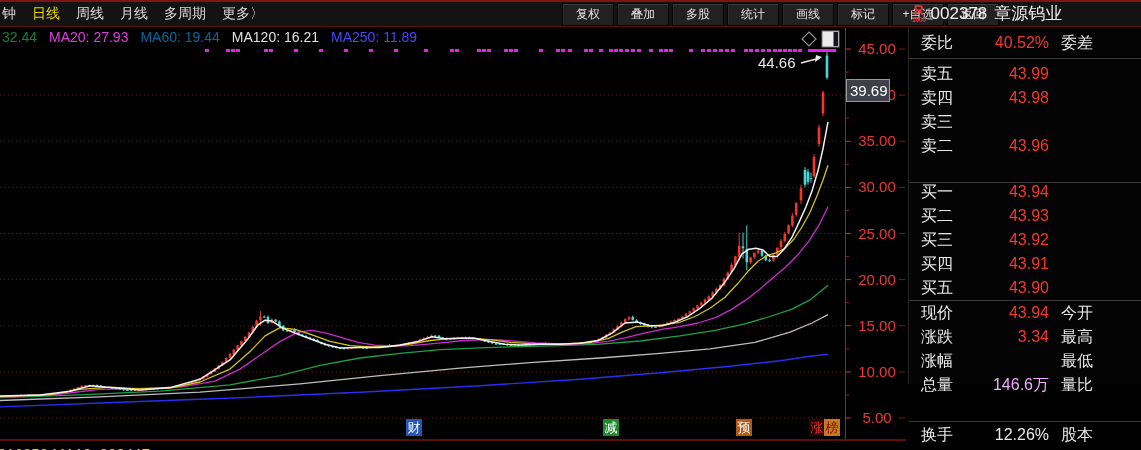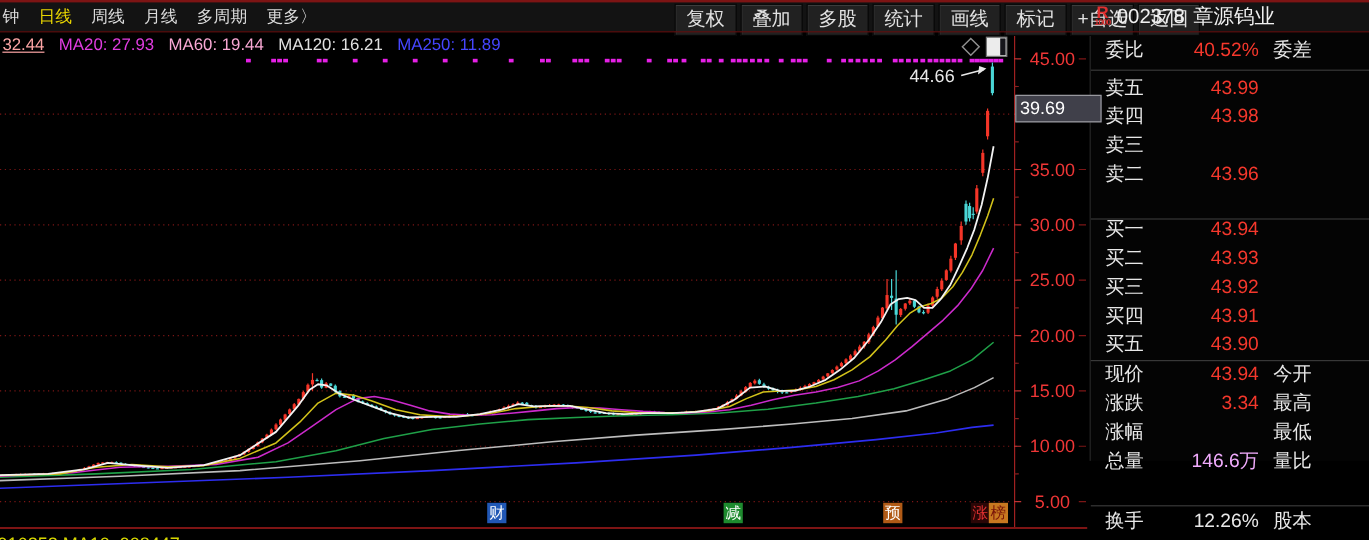--- a/index.html
+++ b/index.html
@@ -5,36 +5,36 @@
   html,body{margin:0;padding:0;}
   body{width:1141px;height:450px;background:#000;overflow:hidden;position:relative;
        font-family:"Liberation Sans","DejaVu Sans",sans-serif;}
   
   .topbar{position:absolute;left:0;top:0;width:1141px;height:26px;background:#131313;
           border-top:2px solid #7d1414;box-sizing:border-box;z-index:5;}
   .tabs{position:absolute;left:2px;top:3px;display:flex;gap:16px;font-size:14px;color:#dcdcdc;white-space:nowrap;}
   .tab{cursor:default;}
   .tab.active{color:#e8d500;}
   .btns{position:absolute;left:562px;top:1px;display:flex;gap:3px;}
-  .tbtn{min-width:40px;padding:2px 5px;text-align:center;font-size:16px;color:#e2e2e2;background:#212121;
+  .tbtn{min-width:40px;padding:2px 5px;text-align:center;font-size:12px;color:#e2e2e2;background:#212121;
         border:1px solid #060606;box-shadow:inset 0 1px 0 #3c3c3c, inset 1px 0 0 #2c2c2c;white-space:nowrap;}
   .redline{position:absolute;left:0;top:26px;width:1141px;height:1px;background:#5c1010;z-index:6;}
   
   .shead{position:absolute;left:912px;top:2px;display:flex;align-items:center;z-index:7;}
   .rbdg{color:#e03030;font-weight:bold;text-align:center;margin-right:5px;}
   .rbdg .rtop{font-size:14px;line-height:12px;}
   .rbdg .rsub{font-size:7px;line-height:7px;letter-spacing:-0.5px;}
   .scode,.sname{color:#f0f0f0;font-size:17px;}
   .sname{margin-left:7px;}
   
   .legend{position:absolute;left:2px;top:29px;display:flex;gap:12px;font-size:14px;z-index:3;white-space:nowrap;}
   
   #chart-svg{position:absolute;left:0;top:0;z-index:1;}
   
-  .pricebox{position:absolute;left:846px;top:79px;width:72px;height:23px;background:#40404a;
+  .pricebox{position:absolute;left:846px;top:79px;width:44px;height:23px;background:#40404a;
             border:1px solid #98989e;color:#fff;font-size:15px;line-height:21px;padding-left:3px;
             z-index:4;box-sizing:border-box;}
   
   .volrow{position:absolute;left:-2px;top:445px;font-size:15px;color:#d6d600;z-index:4;white-space:nowrap;}
   
   .panel{position:absolute;left:908px;top:0;width:233px;height:384px;background:#040404;
          border-left:1px solid #262626;z-index:2;box-sizing:border-box;font-size:16px;color:#e8e8e8;}
   .prow{position:absolute;left:0;width:100%;height:24px;line-height:24px;}
   .plabel{position:absolute;left:12px;}
   .pval{position:absolute;left:0;width:140px;text-align:right;display:inline-block;}
@@ -655,23 +655,23 @@
   <div class="rbdg">
     <div class="rtop">R</div>
     <div class="rsub">1000</div>
   </div>
   <span class="scode">002378</span>
   <span class="sname">章源钨业</span>
 </div>
 <div class="redline"></div>
 
 <div class="legend">
-    <span style="color: #fca5a5; text-decoration: underline;">32.44</span>
+    <span style="color: #15803d;">32.44</span>
     <span style="color: rgb(224, 60, 224);">MA20: 27.93</span>
-    <span style="color: #f9a8d4;">MA60: 19.44</span>
+    <span style="color: #0369a1;">MA60: 19.44</span>
     <span style="color: rgb(224, 224, 224);">MA120: 16.21</span>
     <span style="color: rgb(70, 70, 255);">MA250: 11.89</span>
   </div>
 
 <div class="pricebox">39.69</div>
 
 <div class="volrow">916252 MA10: 908447</div>
 
 <div class="panel">
     <div class="prow" style="top: 31px;">

